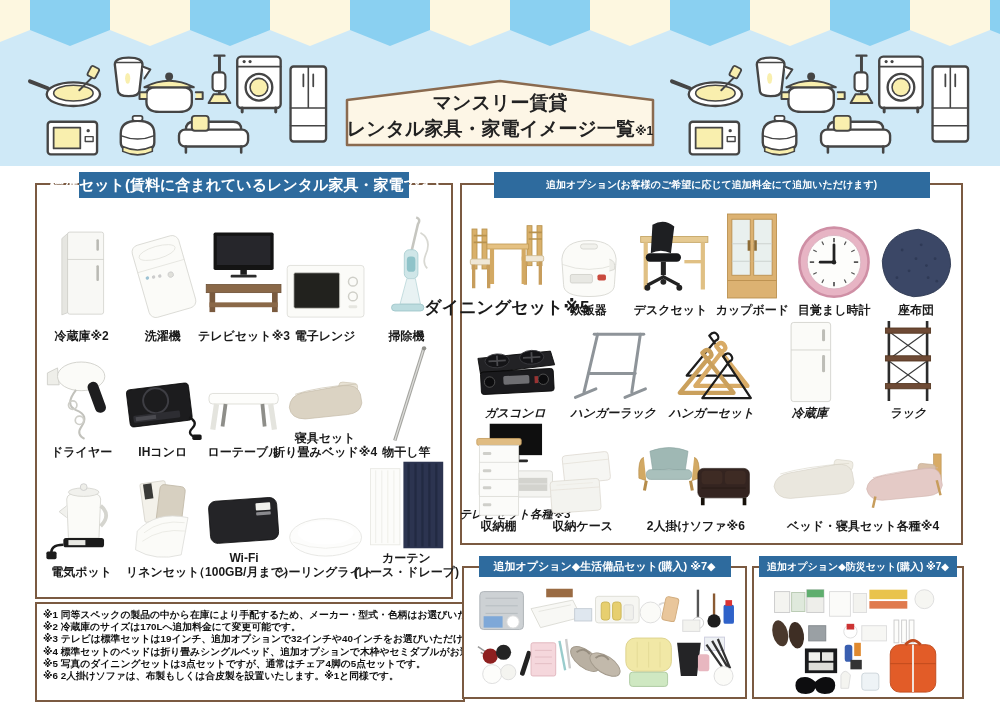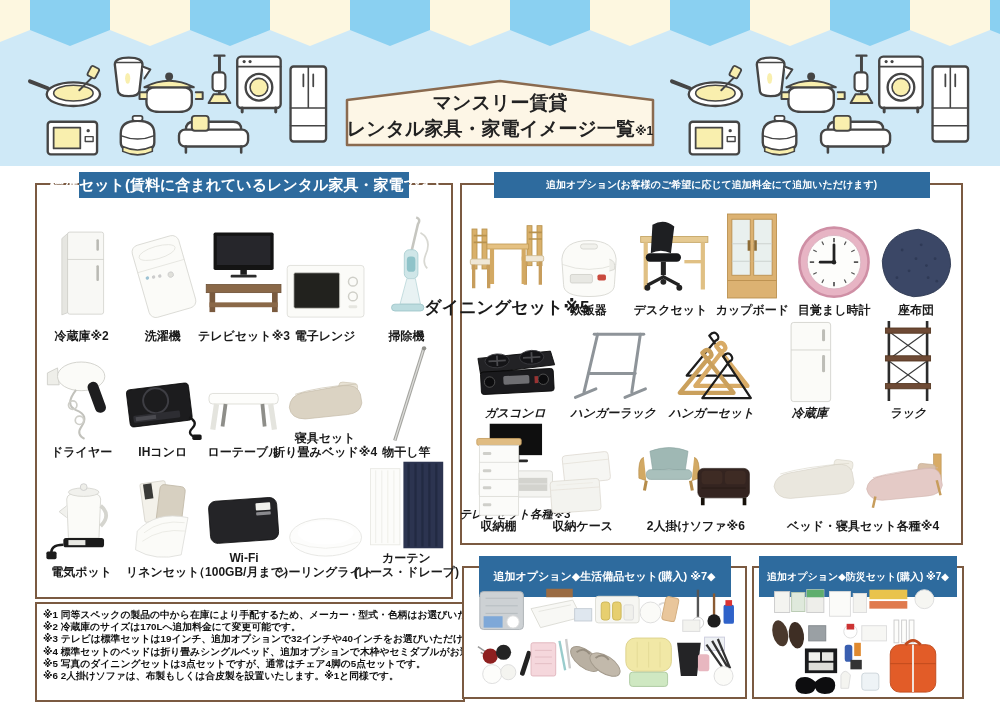--- a/index.html
+++ b/index.html
@@ -37,21 +37,21 @@
   .lbl span{display:block;}
   
   .foot{position:absolute;left:35px;top:602px;width:414px;height:86px;border:2px solid #7b5a41;background:#fff;
         padding:5px 6px;box-sizing:content-box;}
   .foot div{font-size:9.8px;font-weight:bold;line-height:12.2px;white-space:nowrap;color:#111;}
   
   .pbox{position:absolute;top:566px;background:#fff;border:2px solid #7b5a41;}
   .pbox1{left:462px;width:281px;height:129px;}
   .pbox2{left:752px;width:208px;height:129px;}
   .pbox .phead2{position:absolute;top:-12px;left:50%;transform:translateX(-50%);background:#2e6b9e;color:#fff;
-        font-weight:bold;white-space:nowrap;display:flex;align-items:center;justify-content:center;height:41px;}
+        font-weight:bold;white-space:nowrap;display:flex;align-items:center;justify-content:center;height:21px;}
   .pbox1 .phead2{width:252px;font-size:11px;}
   .pbox2 .phead2{width:198px;font-size:10px;}
   .pbox .collage{position:absolute;left:0;top:12px;right:0;bottom:0;display:flex;align-items:center;justify-content:center;}
   svg{display:block;}
 </style>
 </head>
 <body>
 
 <div class="page">
 

